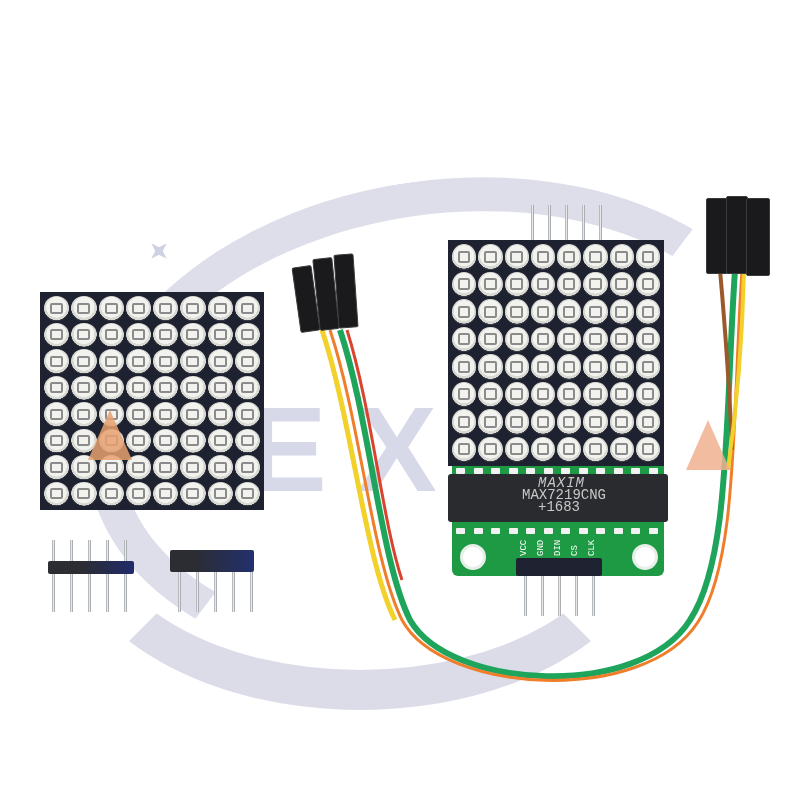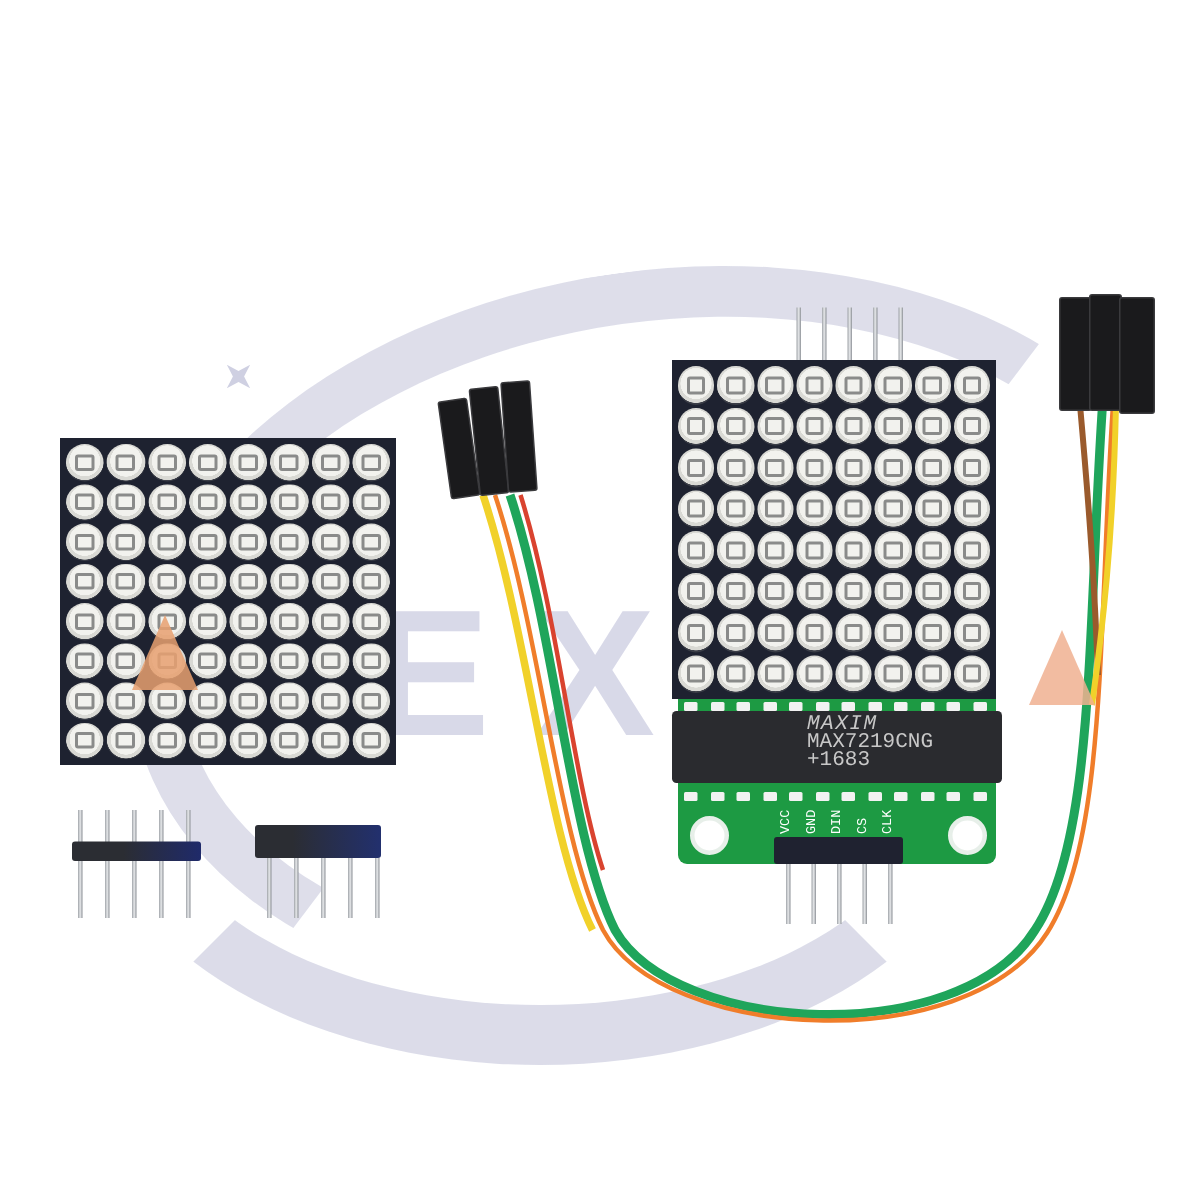--- a/index.html
+++ b/index.html
@@ -210,21 +210,21 @@
       <div class="led"></div>
       <div class="led"></div>
       <div class="led"></div>
       <div class="led"></div>
       <div class="led"></div>
       <div class="led"></div>
       <div class="led"></div>
     </div>
   <div class="chip" style="left:448px;top:474px;width:220px;height:48px;">
     <div class="chiptxt" style="left:90px;top:4px;font-style:italic;letter-spacing:1px;">MAXIM</div>
-    <div class="chiptxt" style="left:90px;top:16px;">MAX7219CNG</div>
+    <div class="chiptxt" style="left:74px;top:16px;">MAX7219CNG</div>
     <div class="chiptxt" style="left:90px;top:28px;">+1683</div>
   </div>
   <div id="pads">
       <div class="pad" style="left: 456px; top: 468px;"></div>
       <div class="pad" style="left: 456px; top: 528px;"></div>
       <div class="pad" style="left: 473.5px; top: 468px;"></div>
       <div class="pad" style="left: 473.5px; top: 528px;"></div>
       <div class="pad" style="left: 491px; top: 468px;"></div>
       <div class="pad" style="left: 491px; top: 528px;"></div>
       <div class="pad" style="left: 508.5px; top: 468px;"></div>

